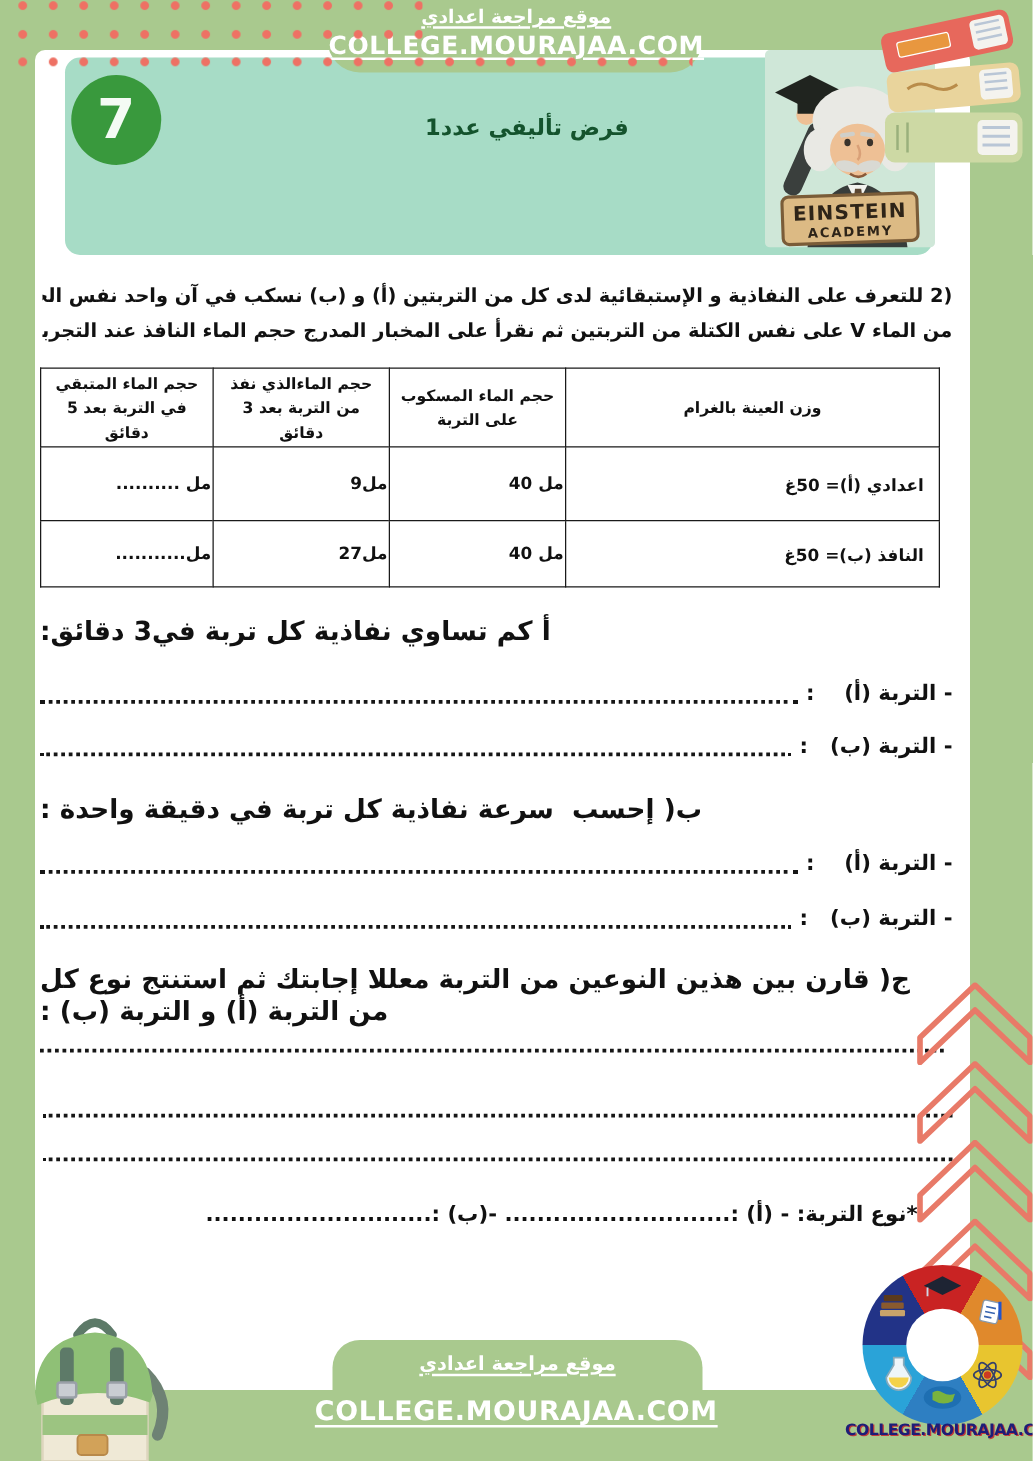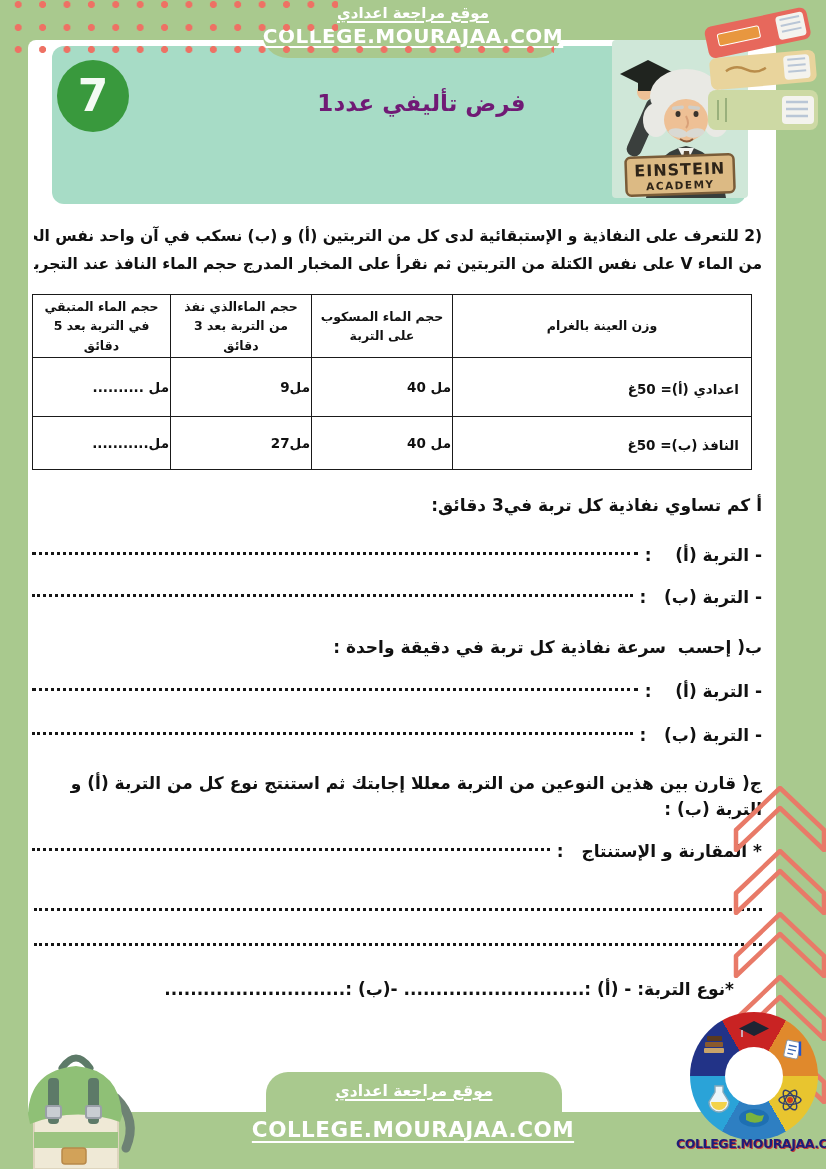--- a/index.html
+++ b/index.html
@@ -17,43 +17,43 @@
   .site-header{position:absolute;left:0;top:4px;width:100%;text-align:center;z-index:4;color:#fff;}
   .site-header .ar{font-size:15px;text-decoration:underline;text-underline-offset:3px;text-decoration-thickness:2px;}
   .site-header .url{font-size:20px;letter-spacing:.5px;margin-top:2px;
         text-decoration:underline;text-underline-offset:3px;text-decoration-thickness:2px;}
   
   .paper{position:absolute;left:28px;top:40px;width:748px;height:1072px;background:#fff;
         border-radius:8px 8px 0 0;z-index:1;}
   
   .banner{position:absolute;left:52px;top:46px;width:694px;height:158px;background:#a7dcc6;
         border-radius:12px;z-index:2;text-align:center;padding-top:32px;box-sizing:border-box;}
-  .banner-title{line-height:50px;font-size:23px;color:#701a75;padding-left:45px;}
+  .banner-title{line-height:50px;font-size:18px;color:#14532d;padding-left:45px;}
   .circle7{position:absolute;left:57px;top:60px;width:72px;height:72px;border-radius:50%;
         background:#39993d;color:#f4fbf4;font-size:44px;line-height:72px;text-align:center;z-index:3;}
   .einstein{position:absolute;left:612px;top:40px;z-index:4;}
   .books{position:absolute;left:698px;top:4px;z-index:4;}
   
   .flow{position:absolute;left:0;top:0;width:100%;height:100%;box-sizing:border-box;
         padding:182px 10px 0 4px;overflow:hidden;}
   .intro{direction:rtl;text-align:right;margin:0 4px 0 2px;overflow:hidden;}
   .intro-line{font-size:15.5px;line-height:28px;white-space:nowrap;}
   
   table.results{direction:rtl;border-collapse:collapse;width:667px;margin:16px 31px 0 0;
         table-layout:fixed;}
   table.results th,table.results td{border:1.6px solid #1a1a1a;}
   table.results th{font-size:12.5px;font-weight:700;height:56px;text-align:center;
         vertical-align:middle;padding:2px 6px;line-height:1.55;}
   table.results td{font-size:13.5px;text-align:right;vertical-align:middle;}
   tr.r1 td{height:55px;} tr.r2 td{height:49px;}
   td.sample{text-align:right;vertical-align:top;padding:3px 12px 0 0;}
   
-  .q{direction:rtl;text-align:right;font-size:17px;line-height:26px;margin:0 4px 0 0;white-space:pre;}
+  .q{direction:rtl;text-align:left;font-size:21px;line-height:26px;margin:0 4px 0 0;white-space:pre;}
   .q-a{margin-top:22px;} .q-b{margin-top:24px;} .q-c{margin-top:22px;white-space:normal;}
-  .ans-row{direction:rtl;display:flex;align-items:center;margin:16px 4px 0 0;}
+  .ans-row{direction:rtl;display:flex;align-items:flex-end;margin:16px 4px 0 0;}
   .ans-row .lbl{font-size:17px;line-height:26px;white-space:pre;flex:none;}
   .ans-row .leader{flex:1;border-bottom:3px dotted #161616;margin:0 7px 5px 0;height:1px;}
   .m24{margin-top:24px;} .m16{margin-top:16px;} .m18{margin-top:18px;}
   .dots-line{border-bottom:3px dotted #161616;height:20px;margin:0 4px 0 2px;}
   .dl1{margin-top:24px;} .dl2{margin-top:12px;}
   .type-line{direction:rtl;text-align:right;font-size:17px;line-height:26px;margin:30px 32px 0 0;
         white-space:pre;letter-spacing:.3px;}
   
   .chevrons{position:absolute;left:732px;top:786px;z-index:4;}
   .chev{display:block;margin-bottom:-3px;}
@@ -127,21 +127,20 @@
         <span class="lbl">- التربة (أ)&nbsp;&nbsp;&nbsp;&nbsp;:</span>
         <span class="leader"></span>
       </div>
       <div class="ans-row m18">
         <span class="lbl">- التربة (ب)&nbsp;&nbsp;&nbsp;:</span>
         <span class="leader"></span>
       </div>
 
       <div class="q q-c">ج⁦)⁩ قارن بين هذين النوعين من التربة معللا إجابتك ثم استنتج نوع كل من التربة (أ) و التربة (ب) :</div>
       <div class="ans-row m16">
-        <span class="lbl">* المقارنة و الإستنتاج&nbsp;&nbsp;&nbsp;:</span>
         <span class="leader"></span>
       </div>
       <div class="dots-line dl1"></div>
       <div class="dots-line dl2"></div>
 
       <div class="type-line"><span>*نوع التربة: - (أ) :</span><span>............................</span><span> -(ب) :</span><span>............................</span></div>
     </div>
   </div>
 
   <div class="banner">

